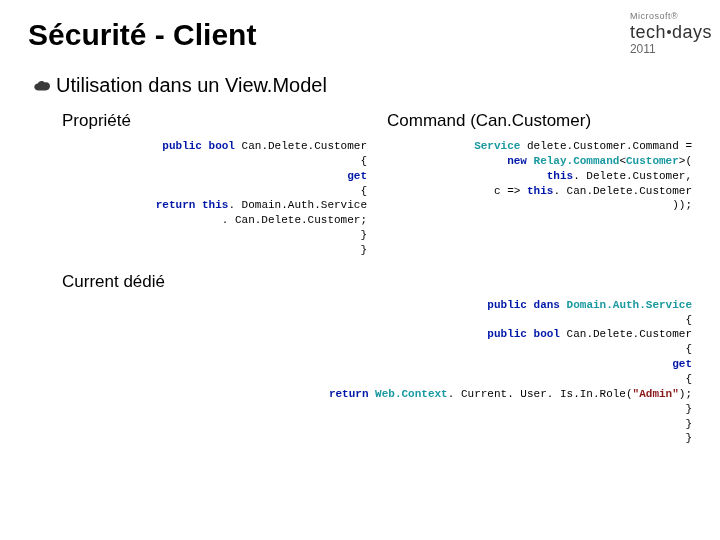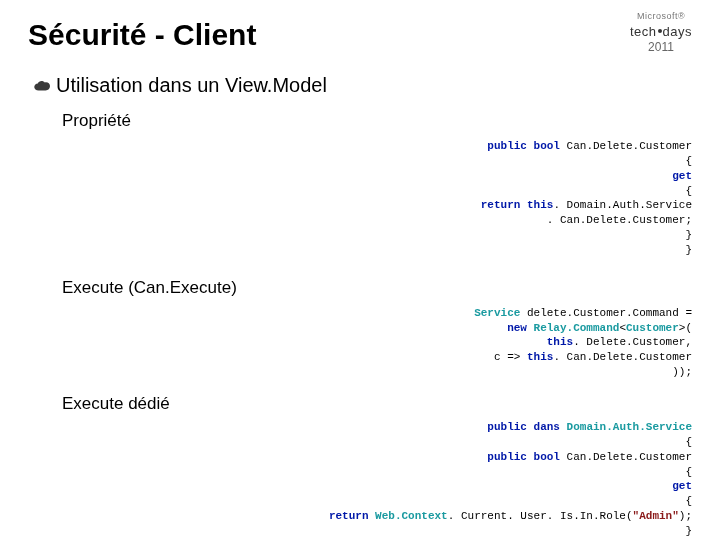--- a/index.html
+++ b/index.html
@@ -1,28 +1,28 @@
 <!DOCTYPE html>
 <html><head>
 <meta charset="utf-8">
 <style>
   * { box-sizing: border-box; margin: 0; padding: 0; }
   html, body { width: 720px; height: 540px; font-family: Arial, Helvetica, sans-serif; background: #fff; color: #000; overflow: hidden; }
   .slide { position: relative; width: 720px; height: 540px; padding: 18px 28px 10px 28px; }
-  .logo-block { position: absolute; top: 12px; right: 28px; text-align: center; line-height: 1; }
+  .logo-block { position: absolute; top: 12px; right: 8px; text-align: left; line-height: 1; }
   .ms { font-size: 9px; color: #777; letter-spacing: 0.5px; display: block; margin-bottom: 2px; }
-  .td { font-size: 13px; font-weight: 400; color: #333; letter-spacing: 0.5px; font-family: "Segoe UI", Arial, sans-serif; }
+  .td { font-size: 18px; font-weight: 400; color: #333; letter-spacing: 0.5px; font-family: "Segoe UI", Arial, sans-serif; }
   .td .dot { display:inline-block; width:4px; height:4px; background:#333; border-radius:50%; vertical-align: middle; margin:0 1px 3px 1px;}
   .yr { font-size: 12px; color: #666; display: block; margin-top: 2px; }
   .title { font-size: 30px; font-weight: 700; margin-bottom: 22px; }
   .bullet-row { display:flex; align-items:center; gap:2px; margin-bottom:14px; margin-left:4px;}
   .cloud { width:22px; height:14px; position:relative; }
   .cloud svg { width:22px; height:14px; display:block; }
   .bullet-text { font-size: 20px; color:#000; }
-  .cols { display:flex; gap:20px; padding-left: 34px; flex-direction: column; }
+  .cols { display:flex; gap:20px; padding-left: 34px; }
   .col { flex:1; }
   .col h3 { font-size: 17px; font-weight: 400; margin-bottom: 8px; }
   pre { font-family: "Courier New", monospace; font-size: 11px; line-height: 1.35; white-space: pre; text-align: right; }
   .kw { color:#0018a8; font-weight:700; }
   .typ { color:#1a9aa0; font-weight:700; }
   .section2 { padding-left: 34px; margin-top: 14px; }
   .section2 h3 { font-size: 17px; font-weight: 400; margin-bottom: 6px; }
   .str { color:#8a1a1a; font-weight:700;}
 </style>
 </head>
@@ -53,31 +53,31 @@
 {
   <span class="kw">get</span>
   {
     <span class="kw">return</span> <span class="kw">this</span><span>. Domain.Auth.Service</span>
               <span>. Can.Delete.Customer;</span>
   }
 }</pre>
     </div>
 
     <div class="col">
-      <h3>Execute (Can.Execute)</h3>
+      <h3>Command (Can.Customer)</h3>
       <pre><span class="typ">Service</span> <span>delete.Customer.Command =</span>
   <span class="kw">new</span> <span class="typ">Relay.Command</span>&lt;<span class="typ">Customer</span>&gt;(
       <span class="kw">this</span><span>. Delete.Customer,</span>
       <span>c =&gt;</span> <span class="kw">this</span><span>. Can.Delete.Customer</span>
 ));</pre>
     </div>
   </div>
 
   <div class="section2">
-    <h3>Execute dédié</h3>
+    <h3>Current dédié</h3>
     <pre><span class="kw">public</span> <span class="kw">dans</span> <span class="typ">Domain.Auth.Service</span>
 {
     <span class="kw">public</span> <span class="kw">bool</span> <span>Can.Delete.Customer</span>
     {
         <span class="kw">get</span>
         {
             <span class="kw">return</span> <span class="typ">Web.Context</span><span>. Current. User. Is.In.Role(</span><span class="str">"Admin"</span><span>);</span>
         }
     }
 }</pre>

